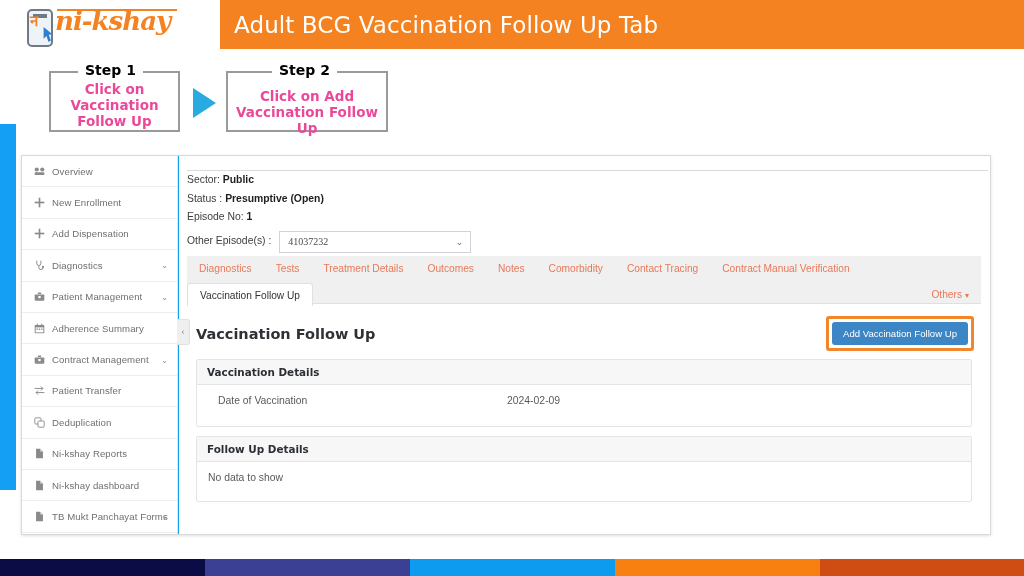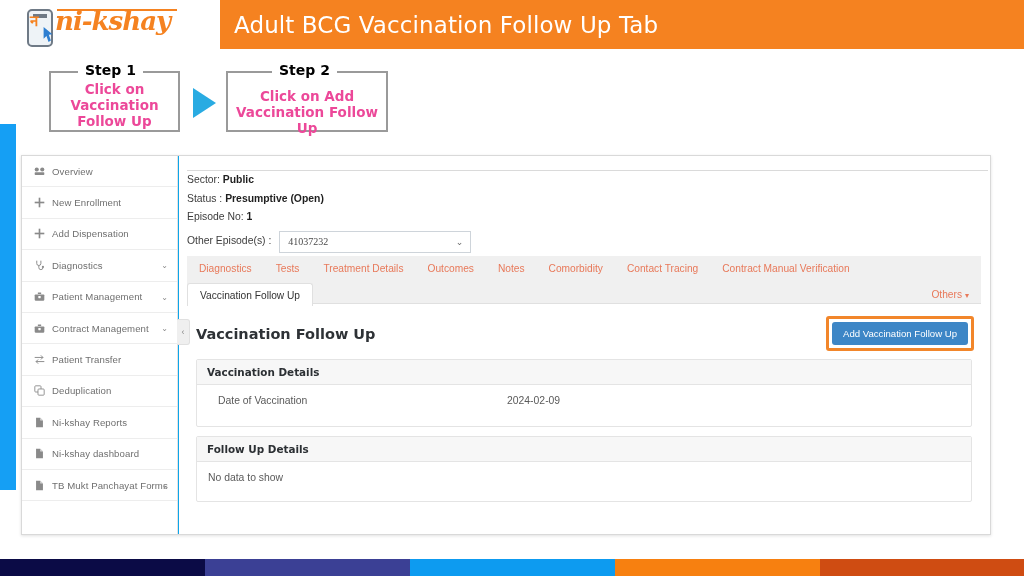--- a/index.html
+++ b/index.html
@@ -240,20 +240,34 @@
         <div class="side-item">
           <span class="side-ico">
             <svg width="11" height="11" viewBox="0 0 16 16" fill="#8a8a8a">
               <rect x="1" y="5" width="14" height="9" rx="1.2"></rect>
               <rect x="5.5" y="2" width="5" height="2.4" rx=".6"></rect>
               <rect x="6.3" y="7.4" width="3.4" height="3" rx=".5" fill="#fff"></rect>
             </svg>
           </span>
           <span class="side-label">Patient Management</span>
           <span class="side-caret">⌄</span>
+        </div>
+        <div class="side-item">
+          <span class="side-ico">
+            <svg width="11" height="11" viewBox="0 0 16 16" fill="#8a8a8a">
+              <rect x="1" y="3" width="14" height="12" rx="1.2"></rect>
+              <rect x="2.4" y="6.4" width="11.2" height="7.2" fill="#fff"></rect>
+              <rect x="4" y="1" width="1.6" height="3.2"></rect>
+              <rect x="10.4" y="1" width="1.6" height="3.2"></rect>
+              <rect x="3.6" y="8" width="2" height="2" fill="#8a8a8a"></rect>
+              <rect x="7" y="8" width="2" height="2" fill="#8a8a8a"></rect>
+              <rect x="10.4" y="8" width="2" height="2" fill="#8a8a8a"></rect>
+            </svg>
+          </span>
+          <span class="side-label">Adherence Summary</span>
         </div>
         <div class="side-item">
           <span class="side-ico">
             <svg width="11" height="11" viewBox="0 0 16 16" fill="#8a8a8a">
               <rect x="1" y="5" width="14" height="9" rx="1.2"></rect>
               <rect x="5.5" y="2" width="5" height="2.4" rx=".6"></rect>
               <rect x="6.3" y="7.4" width="3.4" height="3" rx=".5" fill="#fff"></rect>
             </svg>
           </span>
           <span class="side-label">Contract Management</span>

